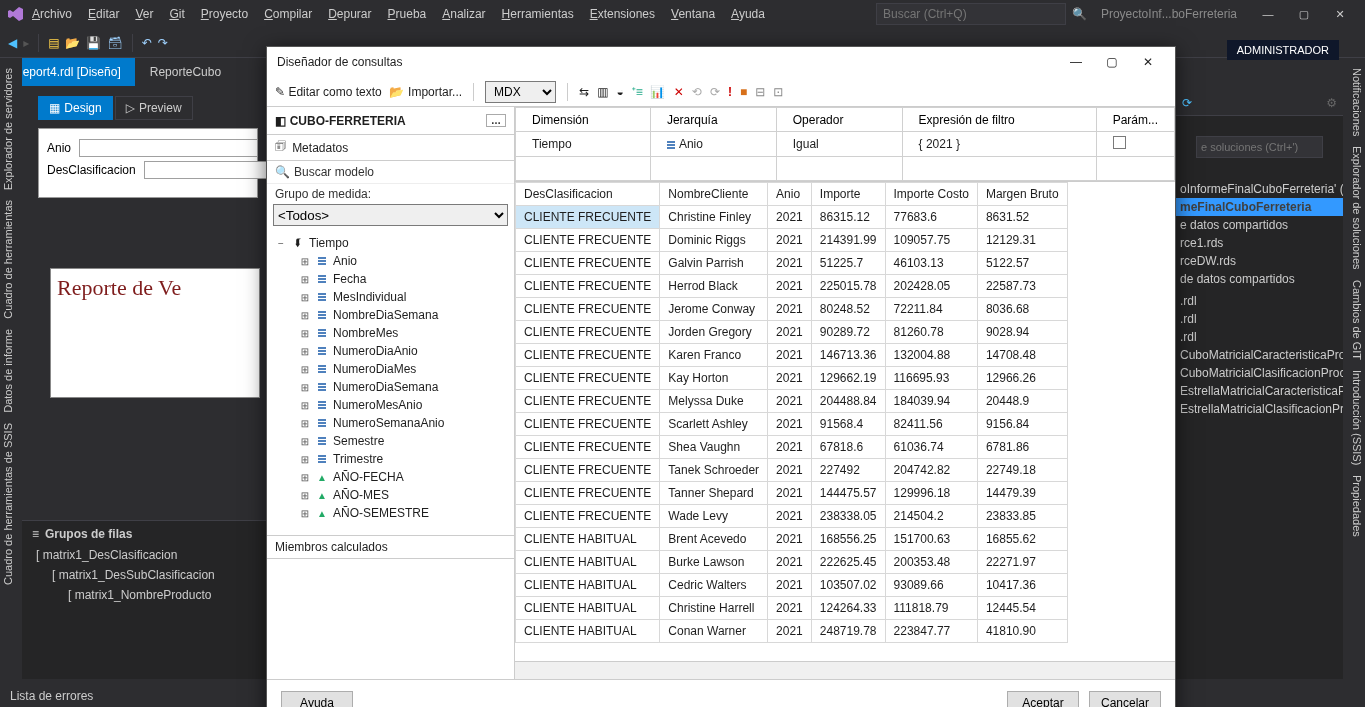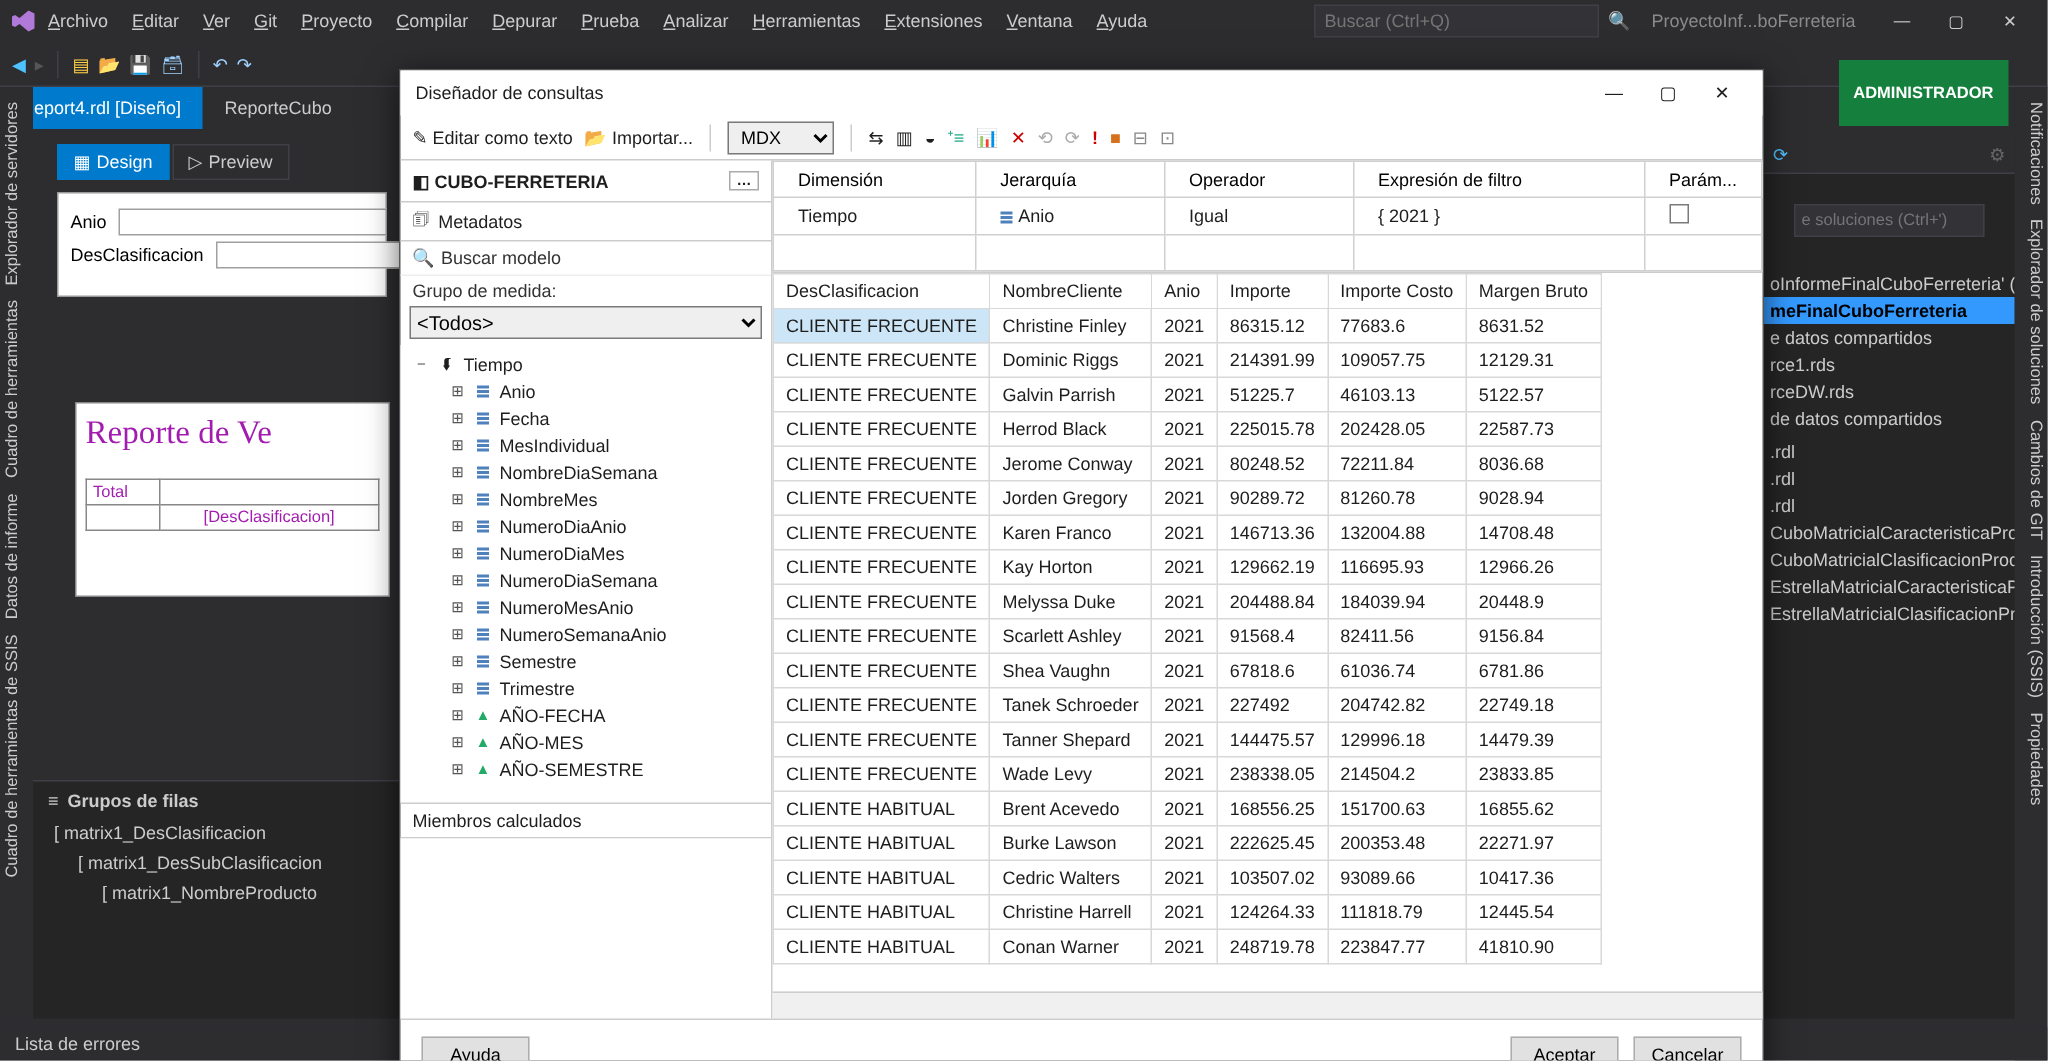--- a/index.html
+++ b/index.html
@@ -14,21 +14,21 @@
 .doctab.active { background: #007acc; color: #fff; }
 .left-rail { position: absolute; left: 0; top: 58px; width: 22px; bottom: 28px; background: #2d2d30; writing-mode: vertical-rl; text-orientation: mixed; display: flex; gap: 10px; padding: 10px 2px; font-size: 11px; color: #ccc; }
 .left-rail span { transform: rotate(180deg); }
 .right-rail { position: absolute; right: 0; top: 58px; width: 22px; bottom: 0; background: #2d2d30; writing-mode: vertical-rl; display: flex; gap: 10px; padding: 10px 2px; font-size: 11px; color: #ccc; }
 .design-tabs { position: absolute; left: 38px; top: 96px; display: flex; gap: 2px; z-index: 1; }
 .dtab { padding: 4px 10px; color: #ccc; border: 1px solid #3f3f46; display: flex; align-items: center; gap: 4px; }
 .dtab.active { background: #007acc; color: #fff; border-color: #007acc; }
 .param-area { position: absolute; left: 38px; top: 128px; width: 220px; height: 70px; background: #fff; color: #000; padding: 8px; border: 1px solid #9a9a9a; font-size: 12px; }
 .param-row { display: flex; align-items: center; height: 22px; gap: 8px; }
 .param-row input { border: 1px solid #a0a0a0; height: 18px; flex: 1; }
-.report-body { position: absolute; left: 50px; top: 268px; width: 210px; height: 130px; background: #fff; color: #a21caf; border: 1px solid #888; padding: 6px; }
+.report-body { position: absolute; left: 50px; top: 268px; width: 210px; height: 130px; background: #fff; color: #7f1d1d; border: 1px solid #888; padding: 6px; }
 .report-title { font-family: Georgia, serif; font-size: 22px; }
 .report-tbl { margin-top: 18px; border-collapse: collapse; width: 100%; font-size: 11px; }
 .report-tbl td { border: 1px solid #888; padding: 2px 4px; }
 .rowgroups { position: absolute; left: 22px; top: 520px; right: 700px; bottom: 28px; background: #252526; border-top: 1px solid #3f3f46; padding: 6px 10px; }
 .rowgroups .hdr { font-weight: 600; margin-bottom: 4px; color: #ccc; }
 .rowgroups .item { padding: 3px 0; color: #ccc; }
 
 .dialog { position: absolute; left: 266px; top: 22px; width: 910px; height: 680px; background: #fff; color: #1e1e1e; border: 1px solid #555; box-shadow: 0 4px 20px rgba(0,0,0,.6); display: flex; flex-direction: column; z-index: 50; margin-top: 24px; }
 .dlg-title { height: 30px; background: #fff; display: flex; align-items: center; padding: 0 10px; font-size: 12px; color: #1e1e1e; }
 .dlg-winbtns { margin-left: auto; display: flex; gap: 2px; }
@@ -66,29 +66,29 @@
 .result-scroll-x { height: 18px; background: #f0f0f0; border-top: 1px solid #ccc; }
 .dlg-footer { height: 46px; border-top: 1px solid #ccc; display: flex; align-items: center; padding: 0 14px; gap: 10px; }
 .dlg-btn { min-width: 72px; height: 24px; border: 1px solid #adadad; background: #e1e1e1; font-size: 12px; cursor: default; }
 .dlg-footer .spacer { flex: 1; }
 
 .searchbox-top { margin-left: auto; display: flex; align-items: center; gap: 6px; }
 .searchbox-top input { background: #333337; border: 1px solid #3f3f46; color: #999; width: 190px; height: 22px; padding: 0 6px; font-size: 12px; }
 .proj-title { color: #8a8a8a; padding: 0 14px; font-size: 12px; }
 .winbtns { display: flex; gap: 2px; }
 .winbtns span { width: 34px; height: 22px; display: flex; align-items: center; justify-content: center; color: #ccc; font-size: 11px; }
-.admin-pill { position: absolute; right: 26px; top: 40px; background: #15803d; color: #fff; padding: 16px 10px; font-size: 11px; font-weight: bold; }
+.admin-pill { position: absolute; right: 26px; top: 40px; background: #0f172a; color: #fff; padding: 4px 10px; font-size: 11px; }
 
 .sol-panel { position: absolute; right: 22px; top: 90px; width: 168px; bottom: 28px; background: #252526; z-index: 40; color: #ccc; font-size: 12px; border-left: 1px solid #3f3f46; }
 .sol-head { height: 26px; display: flex; align-items: center; padding: 0 6px; background: #2d2d30; border-bottom: 1px solid #3f3f46; }
 .sol-search { margin: 20px; }
 .sol-search input { width: 100%; background: #333337; border: 1px solid #3f3f46; color: #999; height: 22px; padding: 0 4px; font-size: 11px; }
 .sol-tree { padding: 2px 0; }
 .sol-tree .snode { padding: 2px 4px; white-space: nowrap; overflow: hidden; }
-.sol-tree .snode.bold { font-weight: 600; color: #000000; background: #3399ff; }
+.sol-tree .snode.bold { font-weight: 600; color: #404040; background: #3399ff; }
 .statusbar { position: absolute; left: 0; right: 0; bottom: 0; height: 22px; background: #2d2d30; display: flex; align-items: center; padding: 0 10px; color: #ccc; font-size: 12px; }
 svg.ico16 { width: 16px; height: 16px; }
 .attr-ico { display: inline-flex; flex-direction: column; gap: 1px; }
 .attr-ico i { width: 8px; height: 2px; background: #4f81bd; display: block; }
 </style>
 </head>
 <body>
 
 <div class="titlebar">
   <svg class="ico16" viewBox="0 0 16 16">
@@ -157,32 +157,20 @@
       <input style="">
     </div>
   <div class="param-row">
       <span style="width:92px">DesClasificacion</span>
       <input style="">
     </div>
 </div>
 
 <div class="report-body">
   <div class="report-title">Reporte de Ve</div>
-  <table class="report-tbl">
-    <tbody>
-        <tr>
-          <td>Total</td>
-          <td></td>
-        </tr>
-    <tr>
-          <td></td>
-          <td style="text-align:center">[DesClasificacion]</td>
-        </tr>
-  </tbody>
-    </table>
 </div>
 
 <div class="rowgroups">
   <div class="hdr"><span style="margin-right:6px">≡</span><span>Grupos de filas</span></div>
   <div class="item" style="padding-left:4px">[ <span>matrix1_DesClasificacion</span></div>
   <div class="item" style="padding-left:20px">[ <span>matrix1_DesSubClasificacion</span></div>
   <div class="item" style="padding-left:36px">[ <span>matrix1_NombreProducto</span></div>
 </div>
 
 <div class="sol-panel">

